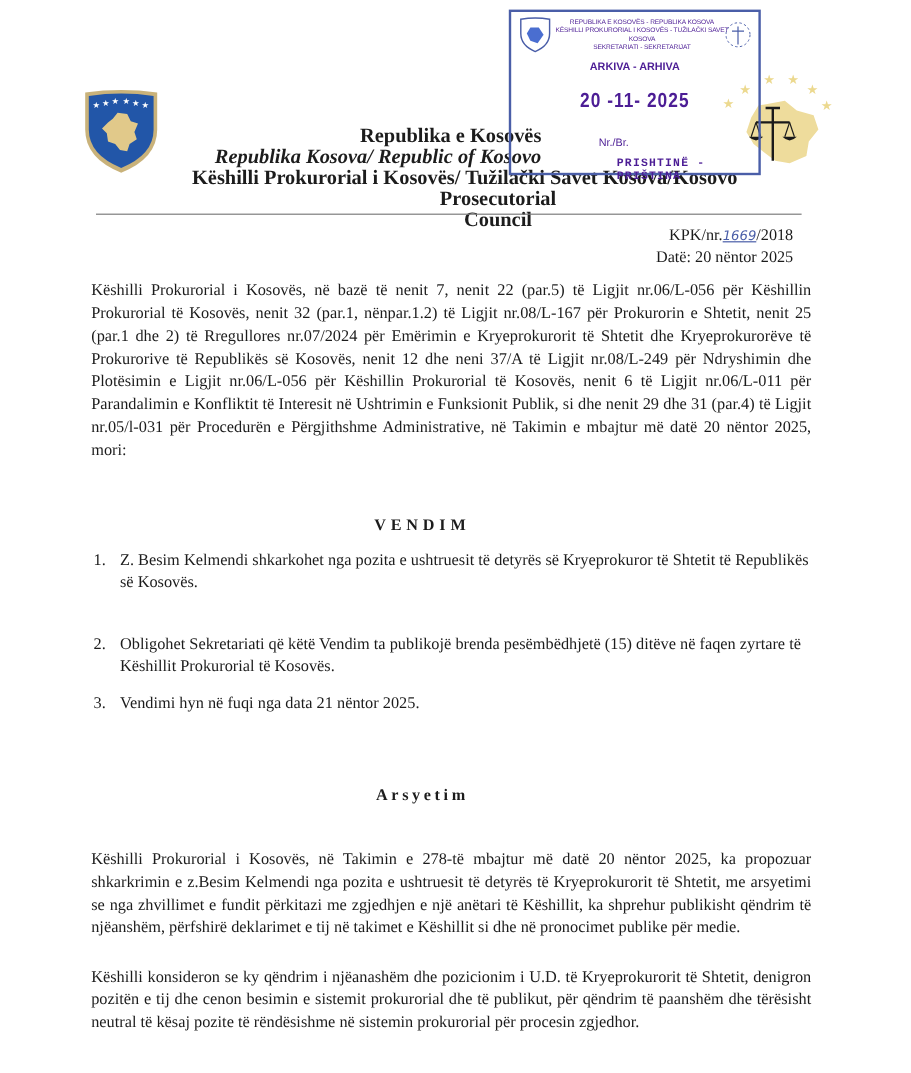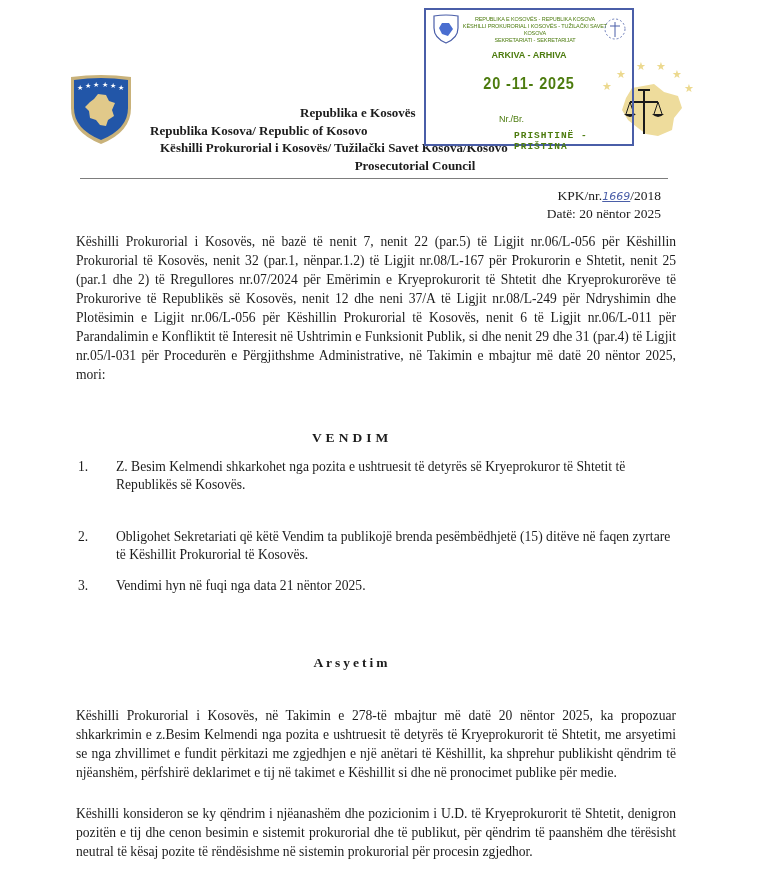--- a/index.html
+++ b/index.html
@@ -2,29 +2,29 @@
 <html><head>
 <meta charset="utf-8">
 <style>
   * { box-sizing: border-box; margin: 0; padding: 0; }
   html, body { width: 759px; height: 894px; background: #ffffff; overflow: hidden; }
   body { position: relative; font-family: "Liberation Serif", serif; color: #1c1c1c; }
 
   .coat { position: absolute; left: 68px; top: 74px; width: 66px; height: 72px; }
   .council-emblem { position: absolute; left: 602px; top: 62px; width: 110px; height: 80px; }
 
-  .header { position: absolute; left: 150px; top: 104px; width: 340px; text-align: center; font-weight: bold; font-size: 13px; line-height: 17.5px; }
+  .header { position: absolute; left: 150px; top: 104px; width: 340px; text-align: center; font-weight: bold; font-size: 17px; line-height: 17.5px; }
   .header .l1 { padding-left: 150px; text-align: left; }
-  .header .l2 { text-align: left; padding-right: 10px; }
+  .header .l2 { text-align: center; padding-right: 10px; font-style: italic; }
   .header .l3 { text-align: left; margin-left: 10px; white-space: nowrap; }
   .header .l4 { text-align: center; padding-left: 190px; }
 
   .hrule { position: absolute; left: 80px; top: 178px; width: 588px; height: 1px; background: #7d7d7d; }
 
-  .stamp { position: absolute; left: 424px; top: 8px; width: 210px; height: 138px; border: 2px solid #4a5ea8; color: #4d7c0f; }
+  .stamp { position: absolute; left: 424px; top: 8px; width: 210px; height: 138px; border: 2px solid #4a5ea8; color: #4c1d95; }
   .stamp .shield { position: absolute; left: 6px; top: 4px; width: 28px; height: 30px; }
   .stamp .scales { position: absolute; right: 6px; top: 6px; width: 22px; height: 26px; }
   .stamp .s-top { position: absolute; left: 34px; top: 6px; width: 150px; font-family: "Liberation Sans", sans-serif; font-size: 5.5px; line-height: 7px; text-align: center; letter-spacing: -0.1px; }
   .stamp .arch { position: absolute; left: 0; top: 40px; width: 100%; text-align: center; font-family: "Liberation Sans", sans-serif; font-size: 9px; font-weight: bold; }
   .stamp .date { position: absolute; left: 0; top: 64px; width: 100%; text-align: center; font-family: "Liberation Sans", sans-serif; font-size: 17px; font-weight: bold; letter-spacing: 1px; transform: scaleX(0.85); }
   .stamp .nr { position: absolute; left: 40px; top: 104px; font-family: "Liberation Sans", sans-serif; font-size: 9px; margin-left: 33px; }
   .stamp .nr-val { position: absolute; left: 66px; top: 96px; width: 140px; font-family: "DejaVu Sans", sans-serif; font-size: 17px; font-style: italic; border-bottom: 1px solid #4a5ea8; letter-spacing: 0.5px; }
   .stamp .city { position: absolute; left: 56px; top: 120px; font-family: Liberation Mono, monospace; font-size: 9.5px; font-weight: bold; letter-spacing: 1px; padding-left: 32px; }
 
   .ref { position: absolute; right: 98px; top: 187px; text-align: right; font-size: 13.5px; line-height: 17px; }
@@ -32,21 +32,21 @@
 
   .para { position: absolute; left: 76px; width: 600px; font-size: 13.6px; line-height: 19px; text-align: justify; }
   .p1 { top: 232px; }
   .title { position: absolute; left: 0; width: 704px; text-align: center; font-weight: bold; font-size: 13.5px; letter-spacing: 4px; }
   .t1 { top: 430px; }
   .t2 { top: 655px; letter-spacing: 3px; }
 
   .list { position: absolute; left: 76px; width: 600px; font-size: 13.6px; line-height: 18px; }
   .list .item { position: absolute; left: 0; width: 600px; }
   .list .num { position: absolute; left: 2px; top: 0; }
-  .list .txt { display: block; margin-left: 40px; }
+  .list .txt { display: block; margin-left: 24px; }
   .i1 { top: 458px; }
   .i2 { top: 528px; }
   .i3 { top: 577px; }
 
   .p2 { top: 706px; }
   .p3 { top: 804px; }
 </style>
 </head>
 <body>
 

